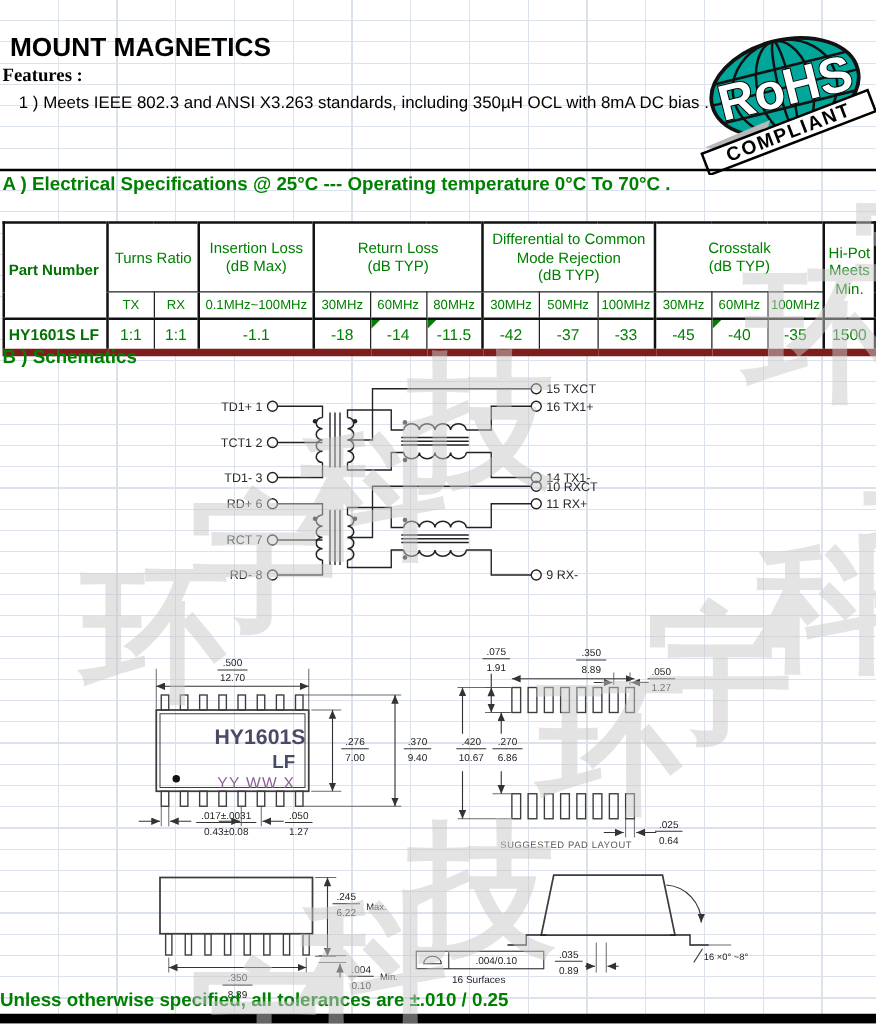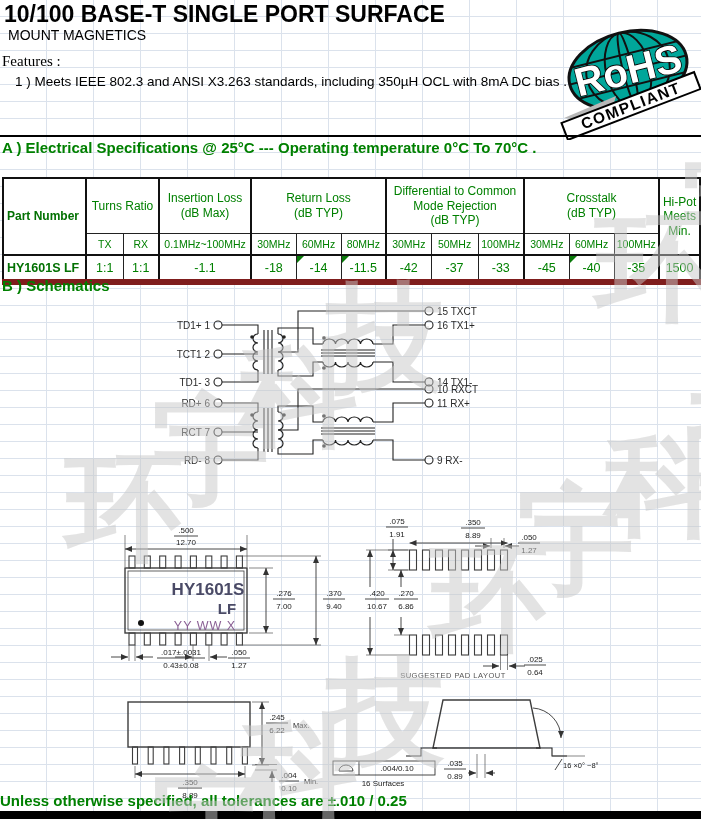--- a/index.html
+++ b/index.html
@@ -5,24 +5,24 @@
   html,body{margin:0;padding:0;background:#fff;}
   #page{position:relative;width:701px;height:819px;overflow:hidden;
     background-color:#fff;
     background-image:
       repeating-linear-gradient(to right, transparent 0 46px, #dbe2ec 46px 47px),
       repeating-linear-gradient(to bottom, transparent 0 16px, #dbe2ec 16px 17px);
     font-family:"Liberation Sans",sans-serif;}
   .abs{position:absolute;}
   
   .t1{left:4px;top:1px;font-size:23px;font-weight:bold;color:#000;white-space:nowrap;}
-  .t2{left:8px;top:27px;font-size:14px;font-weight:normal;color:#000;white-space:nowrap;}
+  .t2{left:8px;top:27px;font-size:21px;font-weight:bold;color:#000;white-space:nowrap;}
   
   .features{left:2px;top:53px;width:540px;color:#000;}
-  .features .fh{font-family:"Liberation Serif",serif;font-weight:normal;font-size:15px;margin-bottom:4px;}
+  .features .fh{font-family:"Liberation Serif",serif;font-weight:bold;font-size:15px;margin-bottom:4px;}
   .features .fi{font-weight:normal;font-size:13.5px;margin-bottom:6px;white-space:nowrap;margin-left:13px;}
   .features .fi:nth-child(3){margin-bottom:7px;}
   .hr1{left:0;top:135px;width:701px;height:2px;background:#000;}
   .sech{font-size:15px;font-weight:bold;color:#008000;white-space:nowrap;left:2px;}
   .secA{top:139px;} .secB{top:277px;} .secC{top:488px;}
   
   .tblwrap{left:2px;top:177px;}
   table{border-collapse:collapse;table-layout:fixed;width:697px;background:#fff;border:2px solid #111;}
   td{border:1px solid #222;color:#008000;text-align:center;padding:0;overflow:hidden;vertical-align:middle;}
   tr.grp td{font-size:12px;line-height:1.22;white-space:pre-line;height:54px;}
@@ -59,21 +59,20 @@
   .wm{position:absolute;z-index:3;font-weight:bold;font-size:118px;color:#c9c9c9;opacity:.5;
       transform:rotate(-33deg);transform-origin:0 0;letter-spacing:-14px;pointer-events:none;white-space:nowrap;
       font-family:"Liberation Sans",sans-serif;}
   .wm span{display:inline-block;transform:rotate(33deg);}
 </style>
 </head>
 <body>
 
 <div id="page">
 
-  <div class="abs t1">10/100 BASE-T SINGLE PORT SURFACE</div>
   <div class="abs t2">MOUNT MAGNETICS</div>
 
   <div class="abs rohs">
     <svg width="150" height="118" viewBox="0 0 150 118">
       <defs>
         <clipPath id="gclip">
             <ellipse cx="72" cy="48" rx="60" ry="38"></ellipse>
           </clipPath>
       </defs>
       <g transform="rotate(-14 72 48)">

